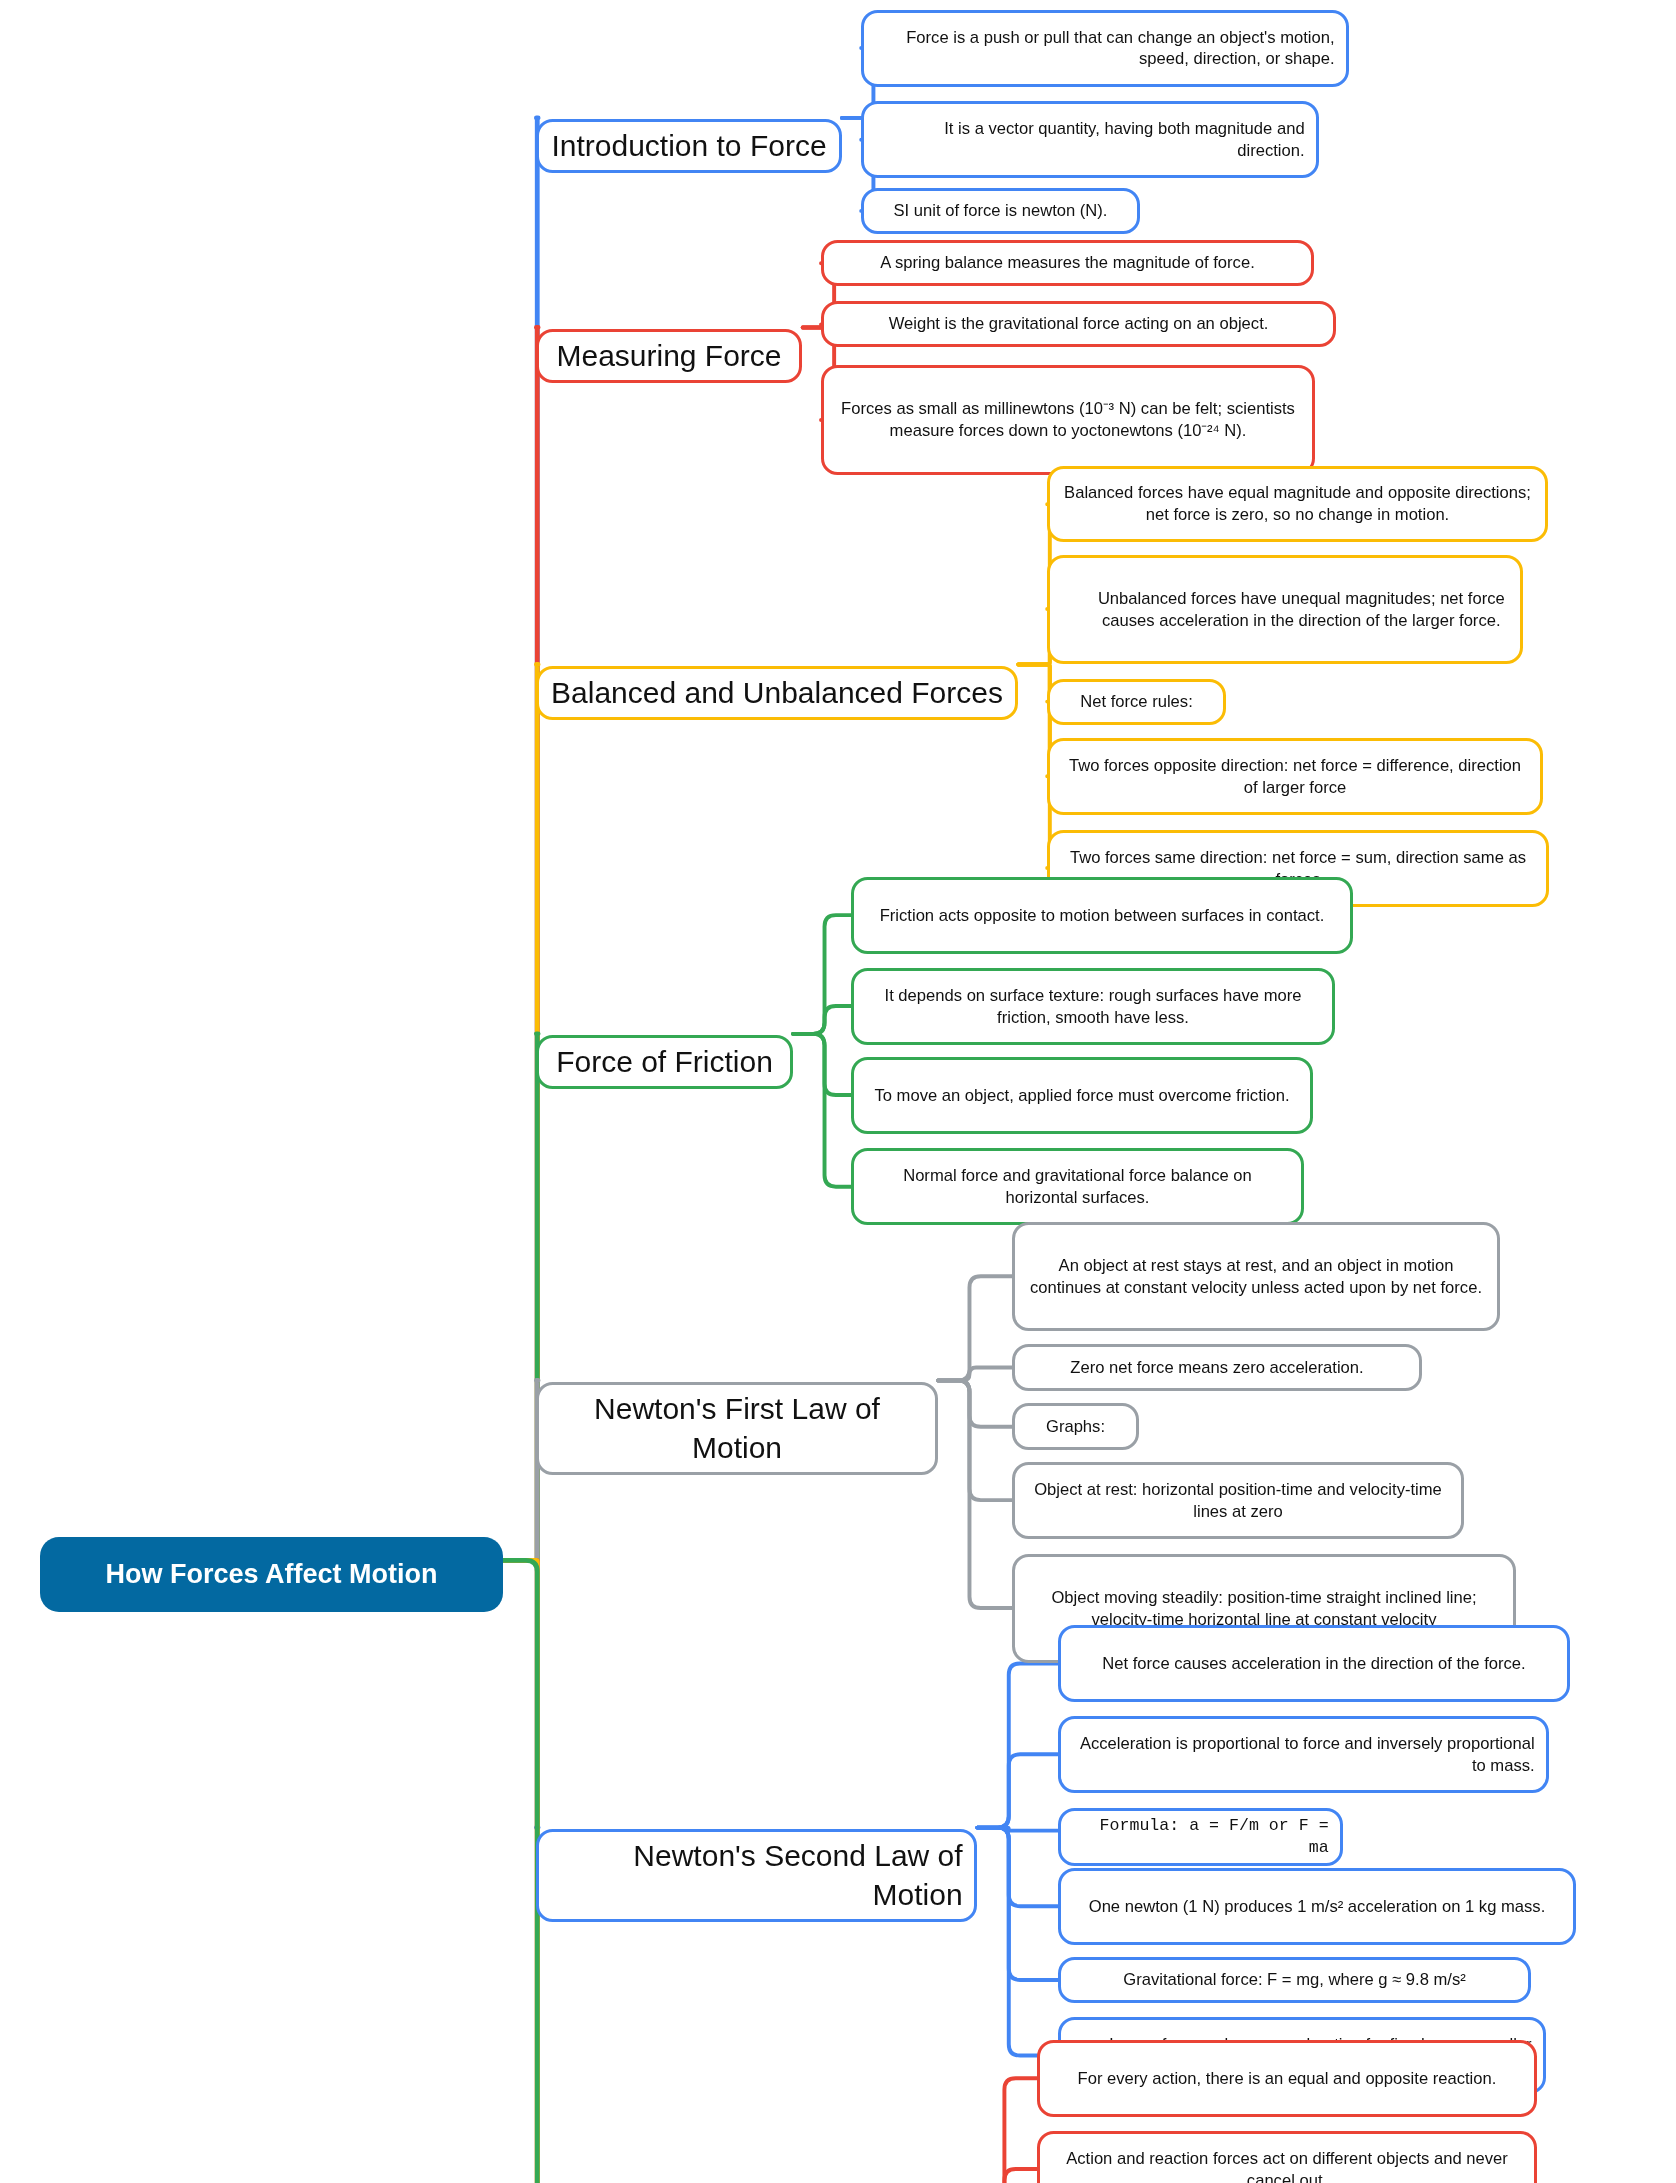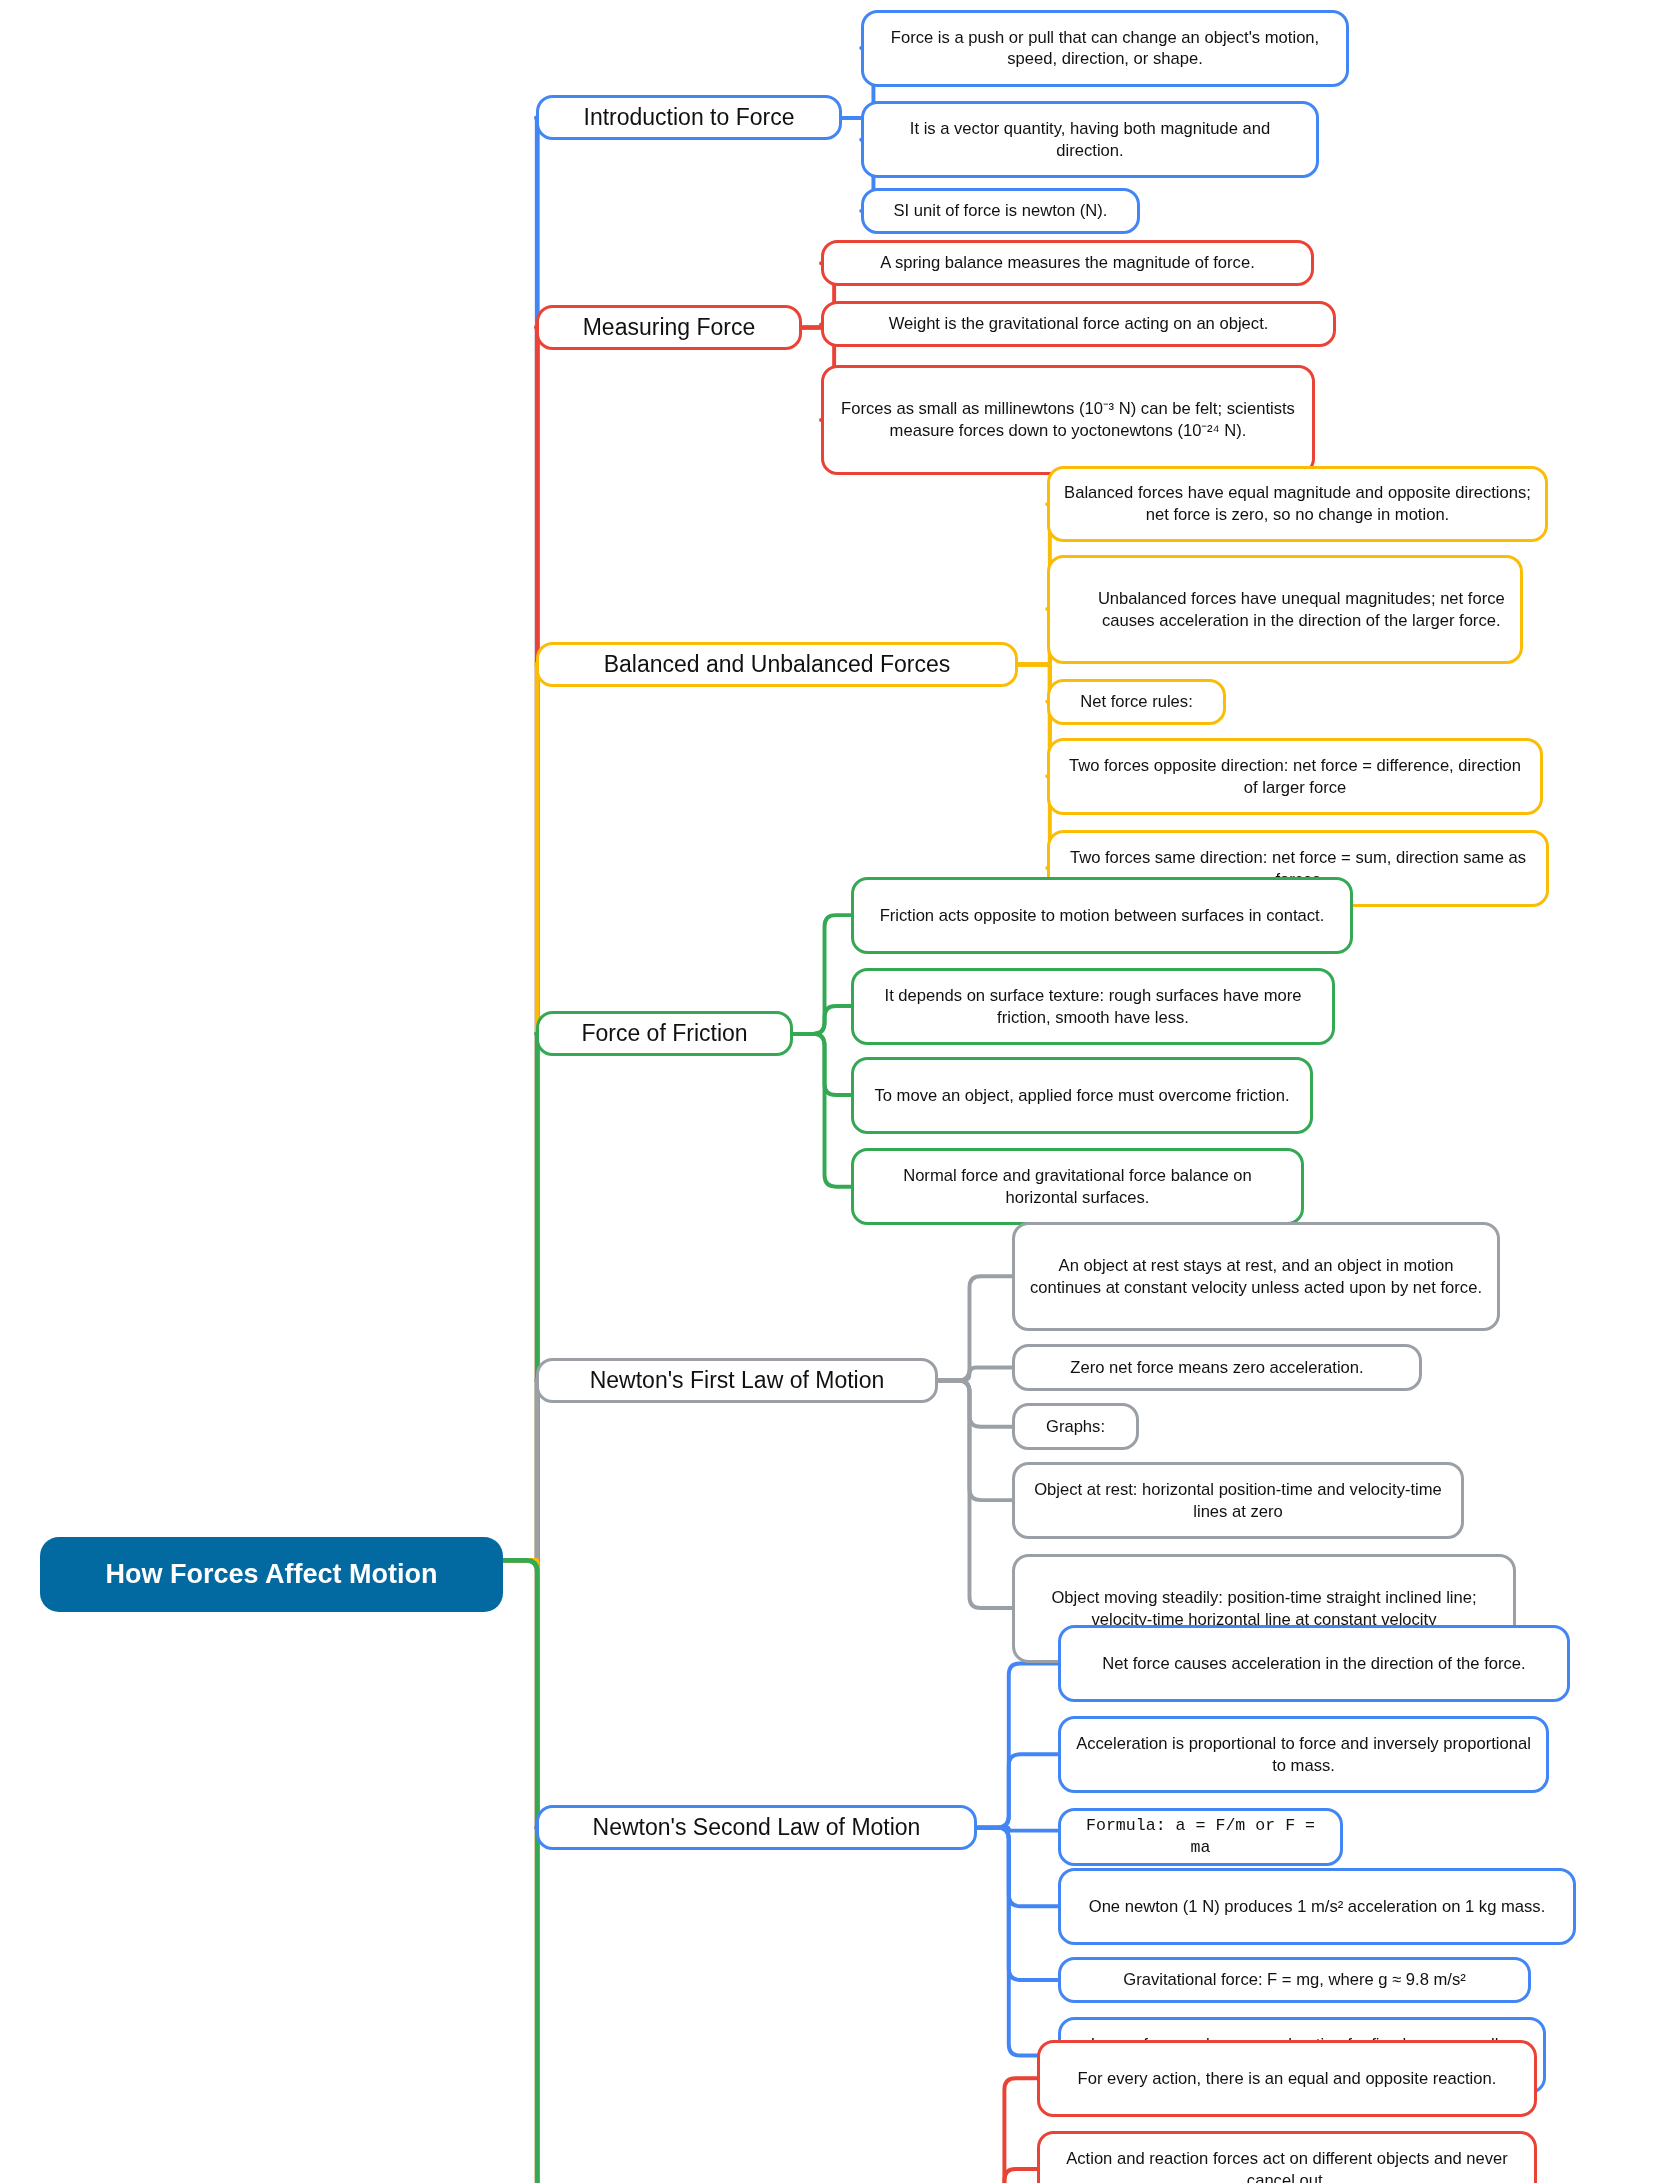--- a/index.html
+++ b/index.html
@@ -41,29 +41,30 @@
     border: none;
     font-weight: bold;
     font-size: 27px;
     border-radius: 19px;
     padding: 20px 15px;
     text-align: right;
   }
   .node.branch {
     border-width: 3.9px;
     border-style: solid;
-    font-size: 23px;
+    font-size: 30px;
+    margin-top: 24px;
   }
   .node.leaf {
     border-width: 3.1px;
     border-style: solid;
     font-size: 16.6px;
   }
   
-  .c-blue   { border-color: #4285f4; }
+  .c-blue   { border-color: #4285f4; text-align: right; }
   .c-red    { border-color: #ea4335; }
   .c-yellow { border-color: #fbbc05; }
   .c-green  { border-color: #34a853; }
   .c-grey   { border-color: #9aa0a6; }
 </style>
 </head>
 <body>
 
 <div id="mindmap">
   <svg class="links" id="links-svg" xmlns="http://www.w3.org/2000/svg" viewBox="0 0 3840 7279">

